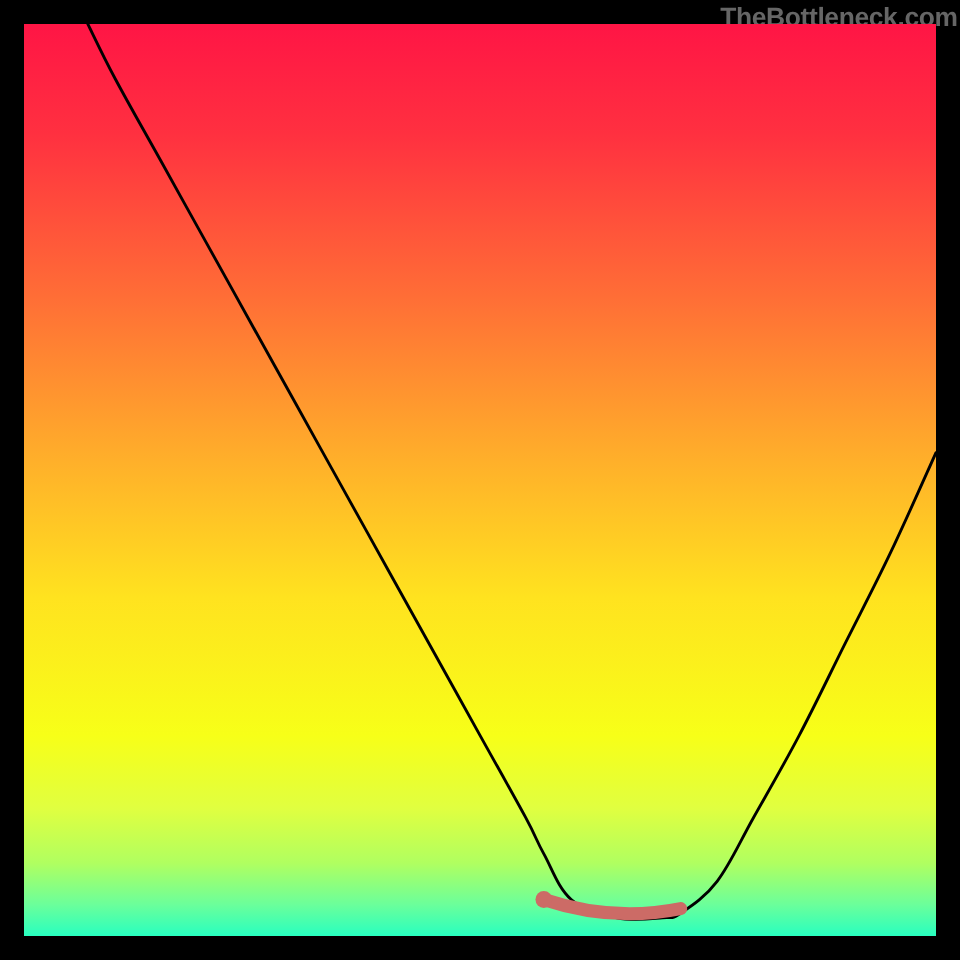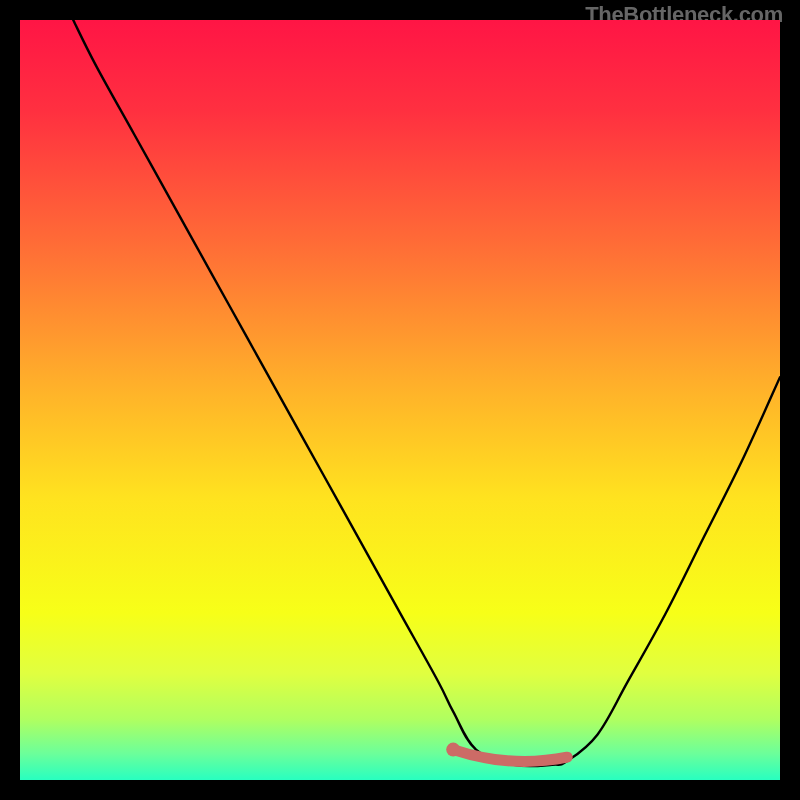--- a/index.html
+++ b/index.html
@@ -29,21 +29,21 @@
     left: 0; top: 0; width: 100%; height: 100%;
   }
   .curve {
     position: absolute;
     left: 0; top: 0; width: 100%; height: 100%;
     pointer-events: none;
   }
   .watermark {
     position: absolute;
     top: 2px;
-    right: 17px;
+    right: 2px;
     font-size: 22px;
     font-weight: bold;
     color: #666;
     pointer-events: none;
     letter-spacing: -0.3px;
   }
 </style>
 </head>
 <body>
 

